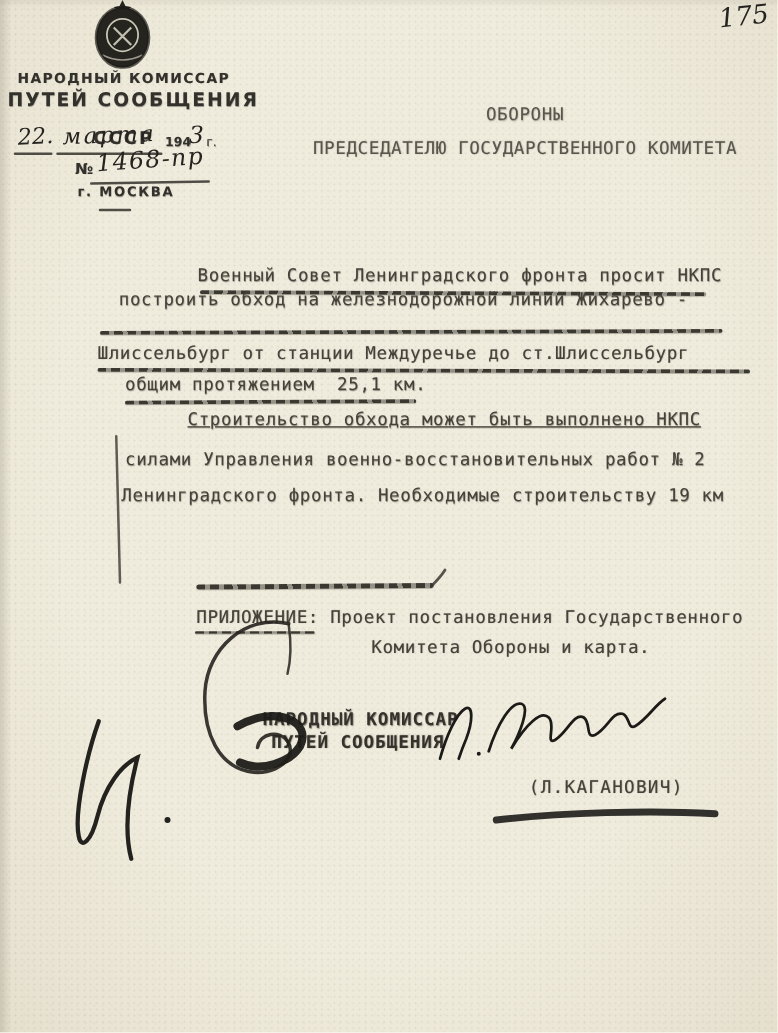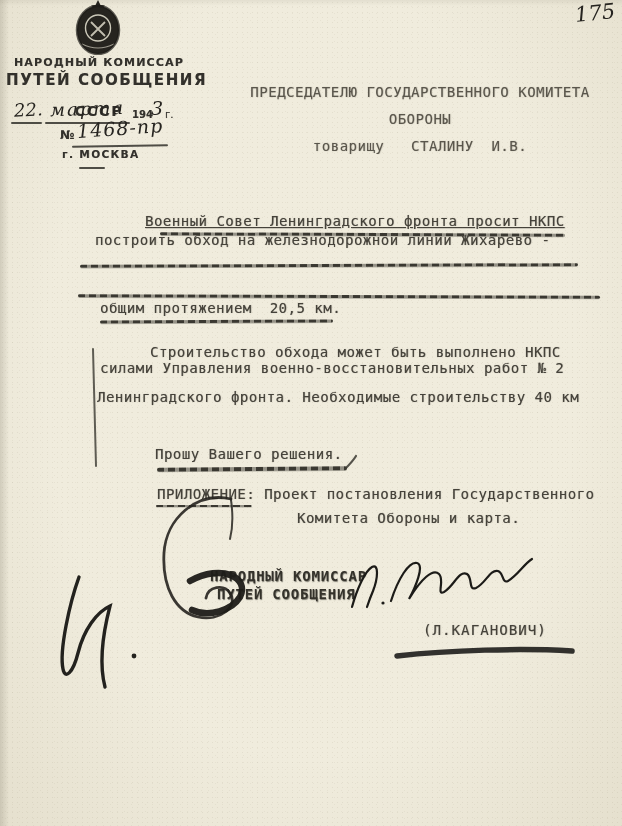--- a/index.html
+++ b/index.html
@@ -80,38 +80,37 @@
   <span class="print" style="left:60px;top:128px;font-size:12px;">№</span>
   <span class="hand" style="left:77px;top:117px;font-size:19px;letter-spacing:1px;transform:rotate(-4deg);">1468-пр</span>
   <div class="thinline" style="left:72px;top:145px;width:96px;transform:rotate(-1deg);"></div>
 
   <span class="print" style="left:62px;top:148px;font-size:10.5px;letter-spacing:1.4px;text-align:right;">г. МОСКВА</span>
   <div class="thinline" style="left:79px;top:167px;width:26px;"></div>
 
   <span class="hand" style="left:575px;top:1px;font-size:21px;transform:rotate(-6deg);">175</span>
 
   <div class="rec">
+    <span class="typed faded" style="margin-bottom:11px;">ОБОРОНЫ</span>
     <span class="typed faded" style="margin-bottom:11px;">ПРЕДСЕДАТЕЛЮ ГОСУДАРСТВЕННОГО КОМИТЕТА</span>
-    <span class="typed faded" style="margin-bottom:11px;">ОБОРОНЫ</span>
-    <span class="typed faded">товарищу   СТАЛИНУ  И.В.</span>
   </div>
 
-  <span class="typed" style="left:145px;top:213px;text-decoration:underline;">Военный Совет Ленинградского фронта просит НКПС</span>
+  <span class="typed" style="left:158px;top:213px;">Военный Совет Ленинградского фронта просит НКПС</span>
   <div class="uline" style="left:160px;top:233px;width:405px;transform:rotate(.2deg);"></div>
   <span class="typed" style="left:95px;top:232px;">построить обход на железнодорожной линии Жихарево -</span>
   <div class="uline" style="left:80px;top:264px;width:498px;transform:rotate(-.2deg);"></div>
+  <span class="typed" style="left:78px;top:275px;">Шлиссельбург от станции Междуречье до ст.Шлиссельбург</span>
   <div class="uline" style="left:78px;top:295px;width:522px;transform:rotate(.15deg);"></div>
-  <span class="typed" style="left:100px;top:300px;">общим протяжением  20,5 км.</span>
+  <span class="typed" style="left:100px;top:300px;">общим протяжением  25,1 км.</span>
   <div class="uline" style="left:100px;top:320px;width:233px;transform:rotate(-.3deg);"></div>
 
-  <span class="typed" style="left:150px;top:344px;">Строительство обхода может быть выполнено НКПС</span>
+  <span class="typed" style="left:150px;top:328px;text-decoration:underline;">Строительство обхода может быть выполнено НКПС</span>
   <span class="typed" style="left:100px;top:360px;">силами Управления военно-восстановительных работ № 2</span>
-  <span class="typed" style="left:97px;top:389px;">Ленинградского фронта. Необходимые строительству 40 км</span>
+  <span class="typed" style="left:97px;top:389px;">Ленинградского фронта. Необходимые строительству 19 км</span>
 
-  <span class="typed" style="left:155px;top:446px;">Прошу Вашего решения.</span>
   <div class="uline" style="left:157px;top:467px;width:190px;height:3.5px;transform:rotate(-.4deg);"></div>
 
   <span class="typed" style="left:157px;top:486px;text-align:right;">ПРИЛОЖЕНИЕ: Проект постановления Государственного</span>
   <div class="uline" style="left:156px;top:505px;width:96px;height:2px;"></div>
   <span class="typed" style="left:297px;top:510px;text-align:center;">Комитета Обороны и карта.</span>
 
   <span class="typed dark" style="left:210px;top:568px;letter-spacing:.8px;">НАРОДНЫЙ КОМИССАР</span>
   <span class="typed dark" style="left:217px;top:586px;letter-spacing:.8px;">ПУТЕЙ СООБЩЕНИЯ</span>
   <span class="typed" style="left:423px;top:622px;letter-spacing:1.1px;">(Л.КАГАНОВИЧ)</span>
 

